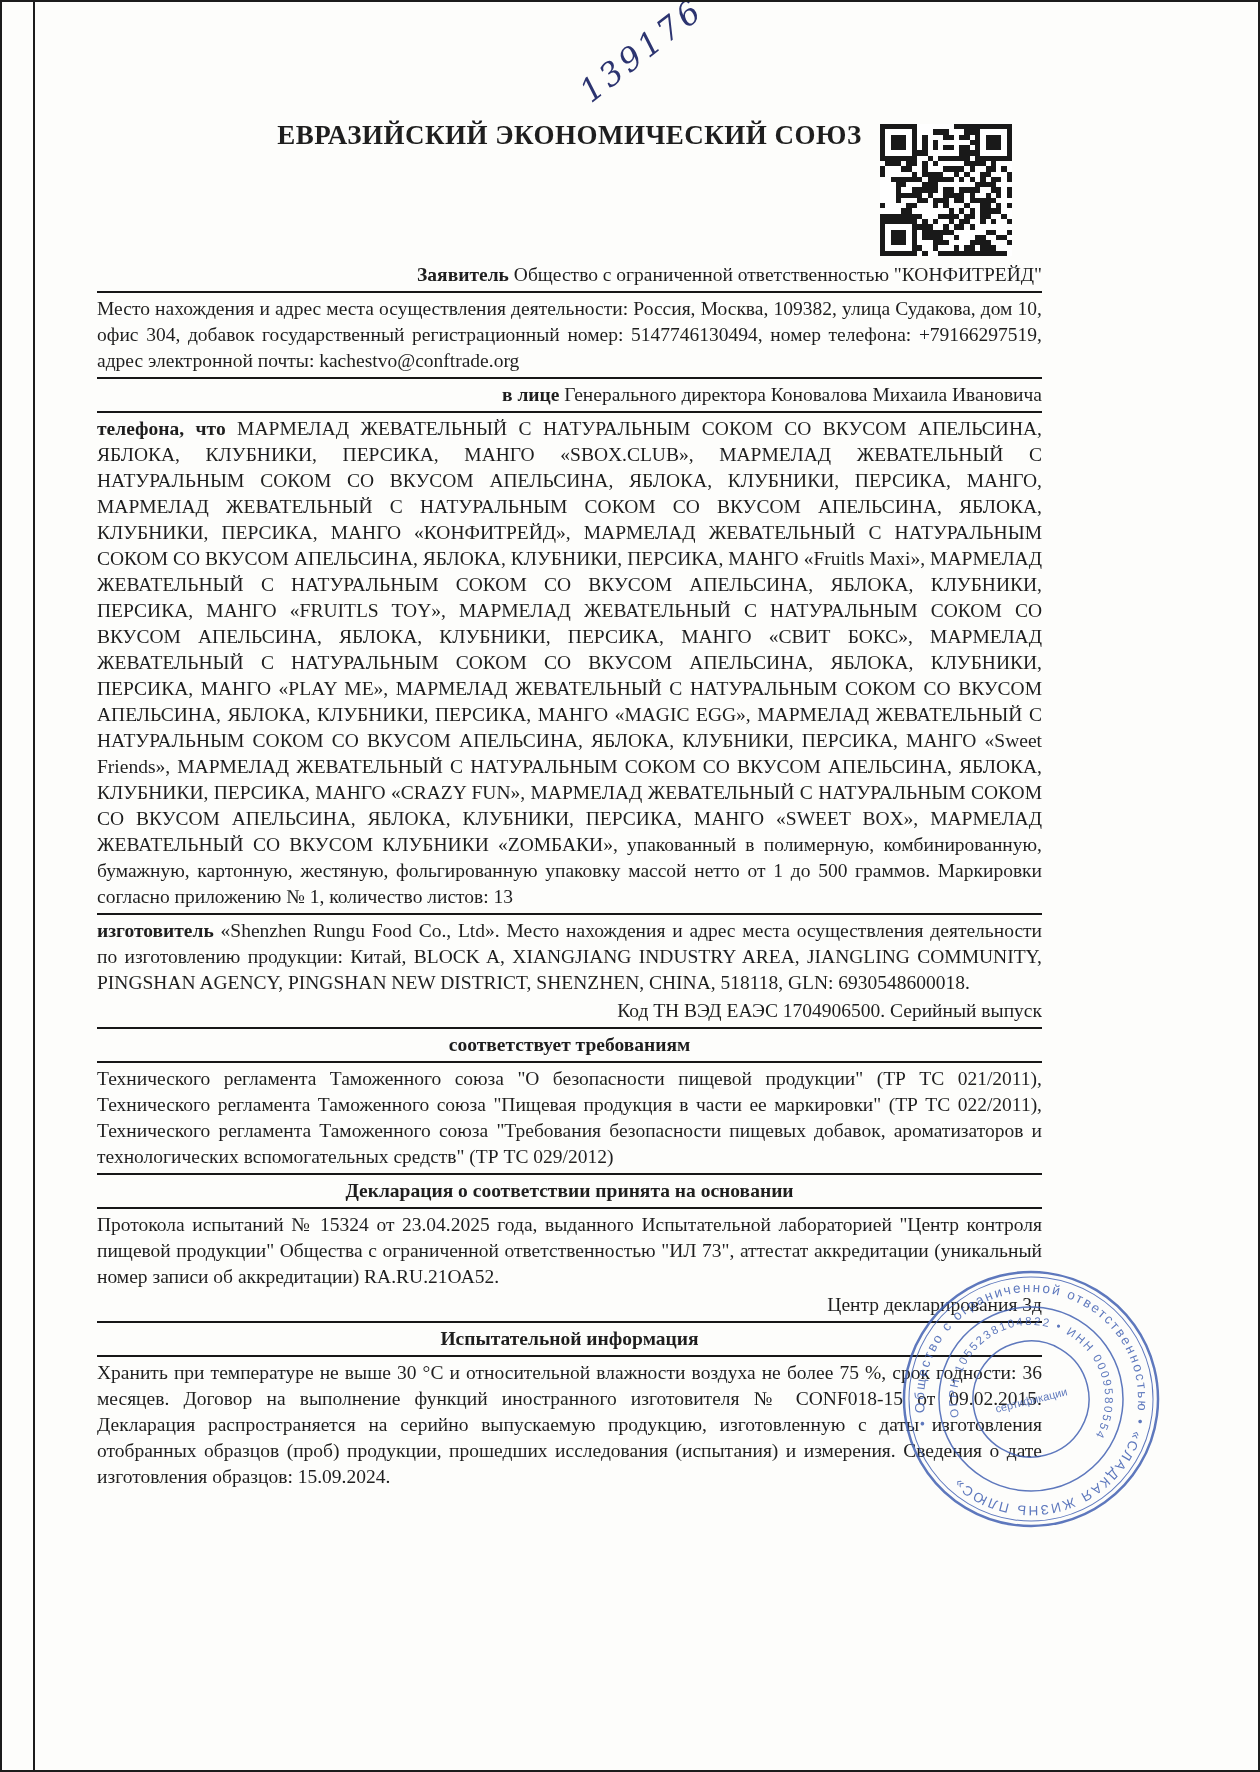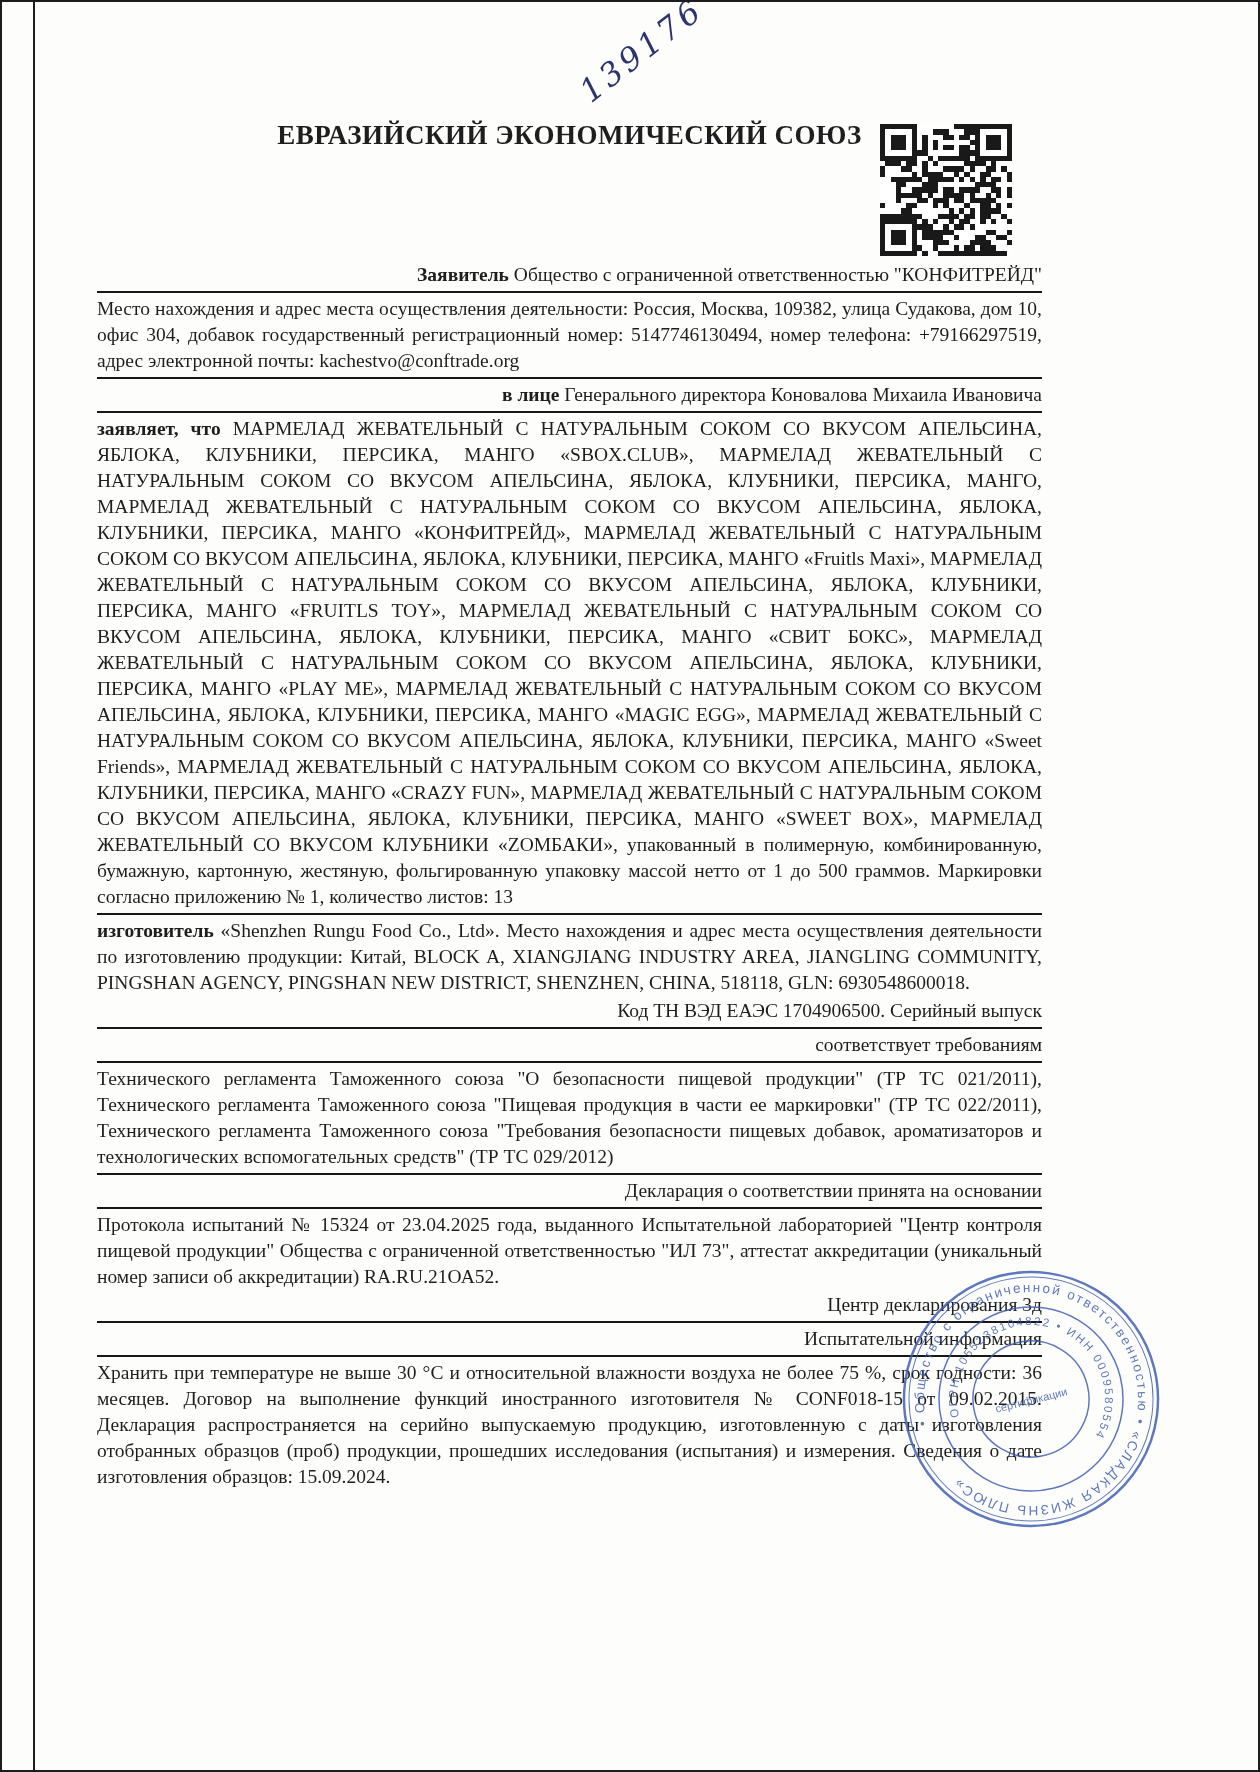--- a/index.html
+++ b/index.html
@@ -15,21 +15,21 @@
   }
   .title{position:absolute;left:95px;top:100px;width:945px;text-align:center;
     font-weight:bold;font-size:27px;line-height:36px;letter-spacing:.5px;margin-top:15px;}
   .eac{position:absolute;left:93px;top:168px;}
   .qr{position:absolute;left:878px;top:122px;width:132px;height:132px;
     display:grid;grid-template-columns:repeat(25,1fr);grid-template-rows:repeat(25,1fr);background:#fff;}
   .qr .qd{background:#191919;}
   .content{position:absolute;left:95px;top:258px;width:945px;font-size:19.5px;line-height:26px;}
   .content p{margin:2px 0;text-align:justify;}
   .content p.noj{text-align:right;}
-  .content .heading{font-weight:normal;text-align:right;}
+  .content .heading{font-weight:bold;text-align:center;}
   hr{border:none;border-top:2px solid #171717;margin:3px 0;}
   b{font-weight:bold;}
   .stamp{position:absolute;left:884px;top:1252px;color:#3c5cb0;opacity:.82;
     transform:rotate(-14deg);pointer-events:none;}
   .stamp text{fill:currentColor;font-family:"Liberation Sans",sans-serif;}
 </style>
 </head>
 <body>
 
 <div class="page">
@@ -682,21 +682,21 @@
     <p>Место нахождения и адрес места осуществления деятельности: Россия, Москва, 109382, улица Судакова, дом 10, офис 304, добавок государственный регистрационный номер: 5147746130494, номер телефона: +79166297519, адрес электронной почты: kachestvo@conftrade.org</p>
     <hr>
 
     <p class="noj">
       <b>в лице</b>
       <span>Генерального директора  Коновалова Михаила Ивановича</span>
     </p>
     <hr>
 
     <p>
-      <b>заявляет, что</b>
+      <b>телефона, что</b>
       <span>МАРМЕЛАД ЖЕВАТЕЛЬНЫЙ С НАТУРАЛЬНЫМ СОКОМ СО ВКУСОМ АПЕЛЬСИНА, ЯБЛОКА, КЛУБНИКИ, ПЕРСИКА, МАНГО «SBOX.CLUB», МАРМЕЛАД ЖЕВАТЕЛЬНЫЙ С НАТУРАЛЬНЫМ СОКОМ СО ВКУСОМ АПЕЛЬСИНА, ЯБЛОКА, КЛУБНИКИ, ПЕРСИКА, МАНГО, МАРМЕЛАД ЖЕВАТЕЛЬНЫЙ С НАТУРАЛЬНЫМ СОКОМ СО ВКУСОМ АПЕЛЬСИНА, ЯБЛОКА, КЛУБНИКИ, ПЕРСИКА, МАНГО «КОНФИТРЕЙД», МАРМЕЛАД ЖЕВАТЕЛЬНЫЙ С НАТУРАЛЬНЫМ СОКОМ СО ВКУСОМ АПЕЛЬСИНА, ЯБЛОКА, КЛУБНИКИ, ПЕРСИКА, МАНГО «Fruitls Maxi», МАРМЕЛАД ЖЕВАТЕЛЬНЫЙ С НАТУРАЛЬНЫМ СОКОМ СО ВКУСОМ АПЕЛЬСИНА, ЯБЛОКА, КЛУБНИКИ, ПЕРСИКА, МАНГО «FRUITLS TOY», МАРМЕЛАД ЖЕВАТЕЛЬНЫЙ С НАТУРАЛЬНЫМ СОКОМ СО ВКУСОМ АПЕЛЬСИНА, ЯБЛОКА, КЛУБНИКИ, ПЕРСИКА, МАНГО «СВИТ БОКС», МАРМЕЛАД ЖЕВАТЕЛЬНЫЙ С НАТУРАЛЬНЫМ СОКОМ СО ВКУСОМ АПЕЛЬСИНА, ЯБЛОКА, КЛУБНИКИ, ПЕРСИКА, МАНГО «PLAY ME», МАРМЕЛАД ЖЕВАТЕЛЬНЫЙ С НАТУРАЛЬНЫМ СОКОМ СО ВКУСОМ АПЕЛЬСИНА, ЯБЛОКА, КЛУБНИКИ, ПЕРСИКА, МАНГО «MAGIC EGG», МАРМЕЛАД ЖЕВАТЕЛЬНЫЙ С НАТУРАЛЬНЫМ СОКОМ СО ВКУСОМ АПЕЛЬСИНА, ЯБЛОКА, КЛУБНИКИ, ПЕРСИКА, МАНГО «Sweet Friends», МАРМЕЛАД ЖЕВАТЕЛЬНЫЙ С НАТУРАЛЬНЫМ СОКОМ СО ВКУСОМ АПЕЛЬСИНА, ЯБЛОКА, КЛУБНИКИ, ПЕРСИКА, МАНГО «CRAZY FUN», МАРМЕЛАД ЖЕВАТЕЛЬНЫЙ С НАТУРАЛЬНЫМ СОКОМ СО ВКУСОМ АПЕЛЬСИНА, ЯБЛОКА, КЛУБНИКИ, ПЕРСИКА, МАНГО «SWEET BOX», МАРМЕЛАД ЖЕВАТЕЛЬНЫЙ СО ВКУСОМ КЛУБНИКИ «ZОМБАКИ», упакованный в полимерную, комбинированную, бумажную, картонную, жестяную, фольгированную упаковку массой нетто от 1 до 500 граммов. Маркировки согласно приложению № 1, количество листов: 13</span>
     </p>
     <hr>
 
     <p>
       <b>изготовитель</b>
       <span>«Shenzhen Rungu Food Co., Ltd». Место нахождения и адрес места осуществления деятельности по изготовлению продукции: Китай, BLOCK A, XIANGJIANG INDUSTRY AREA, JIANGLING COMMUNITY, PINGSHAN AGENCY, PINGSHAN NEW DISTRICT, SHENZHEN, CHINA, 518118, GLN: 6930548600018.</span>
     </p>
     <p class="noj">Код ТН ВЭД ЕАЭС 1704906500. Серийный выпуск</p>
     <hr>

